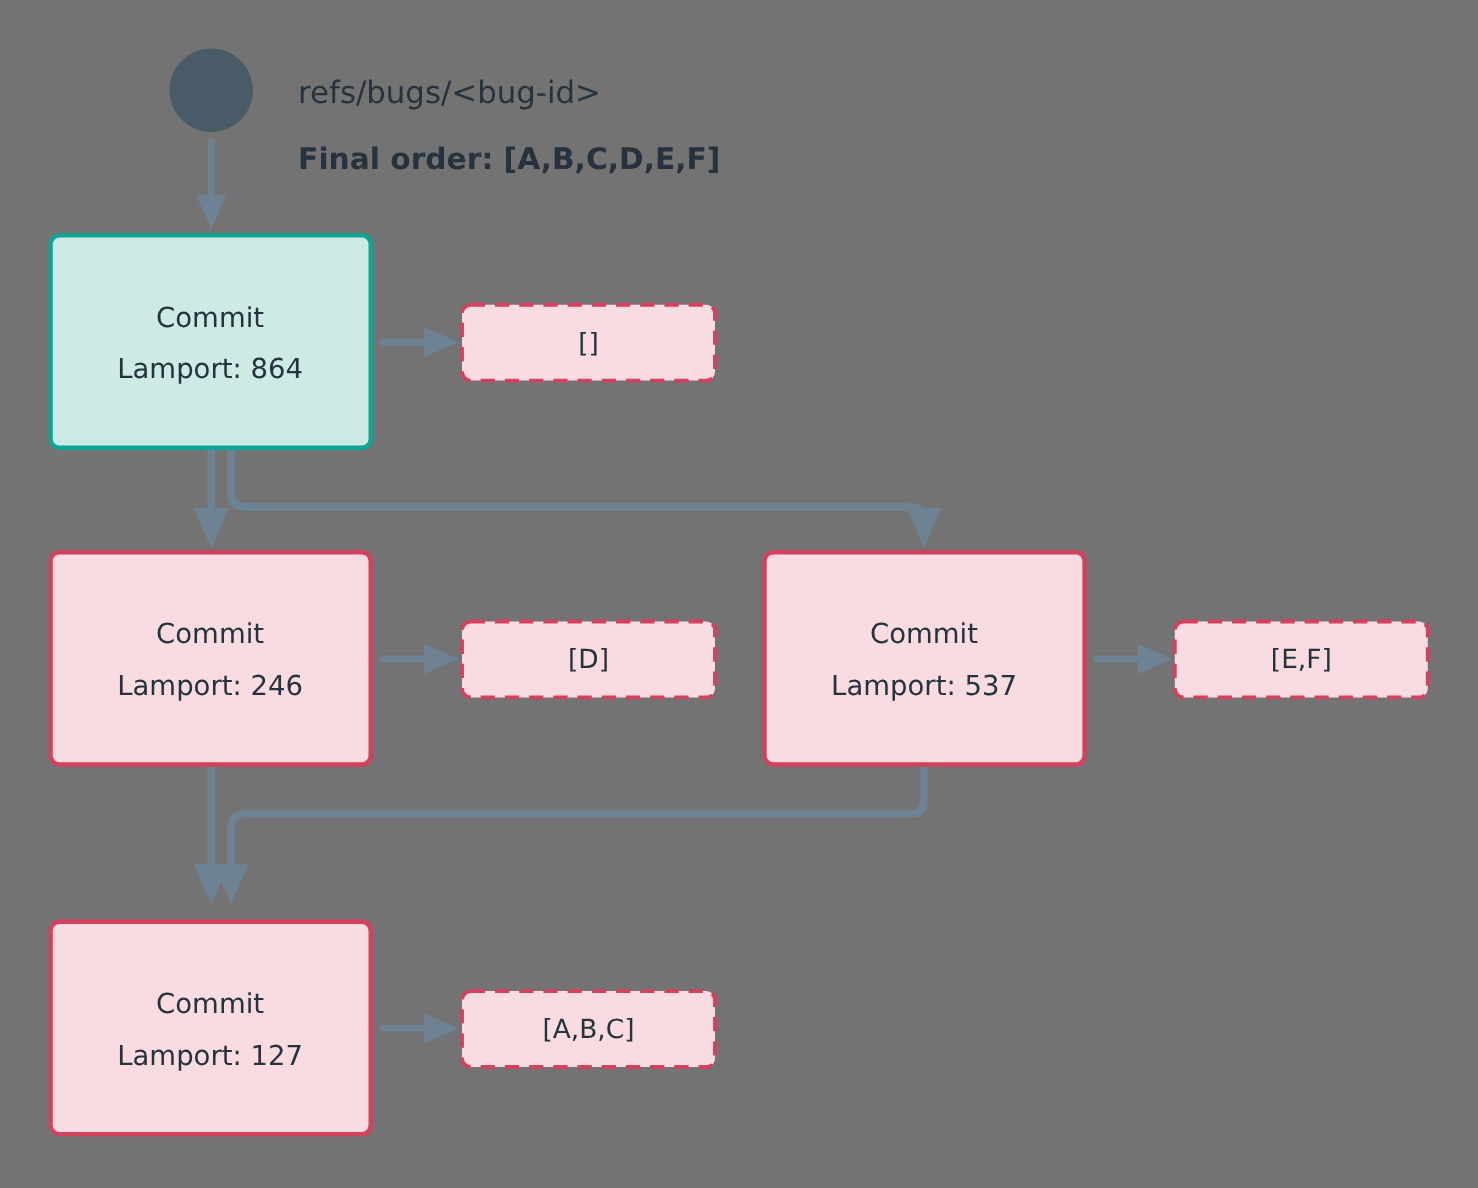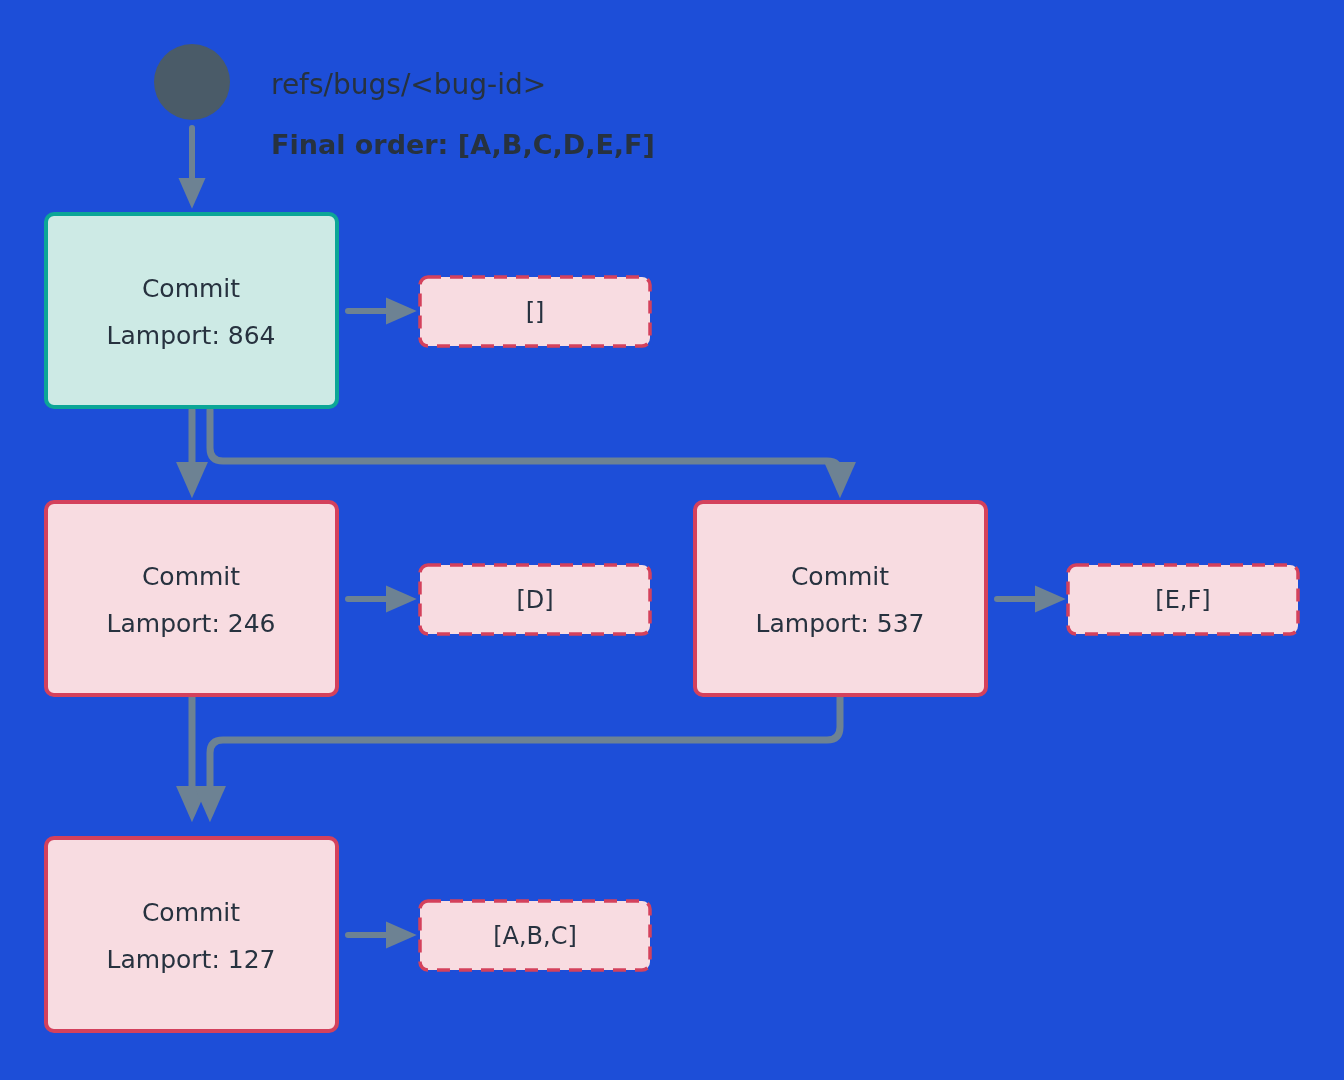--- a/index.html
+++ b/index.html
@@ -4,21 +4,21 @@
 <style>
   html, body {
     margin: 0;
     padding: 0;
     background: #eef2f5;
   }
   #canvas {
     position: relative;
     width: 1344px;
     height: 1080px;
-    background: #1d4ed8;
+    background: #737373;
     font-family: "DejaVu Sans", sans-serif;
     overflow: hidden;
   }
   svg#diagram {
     position: absolute;
     top: 0;
     left: 0;
     width: 1344px;
     height: 1080px;
   }

